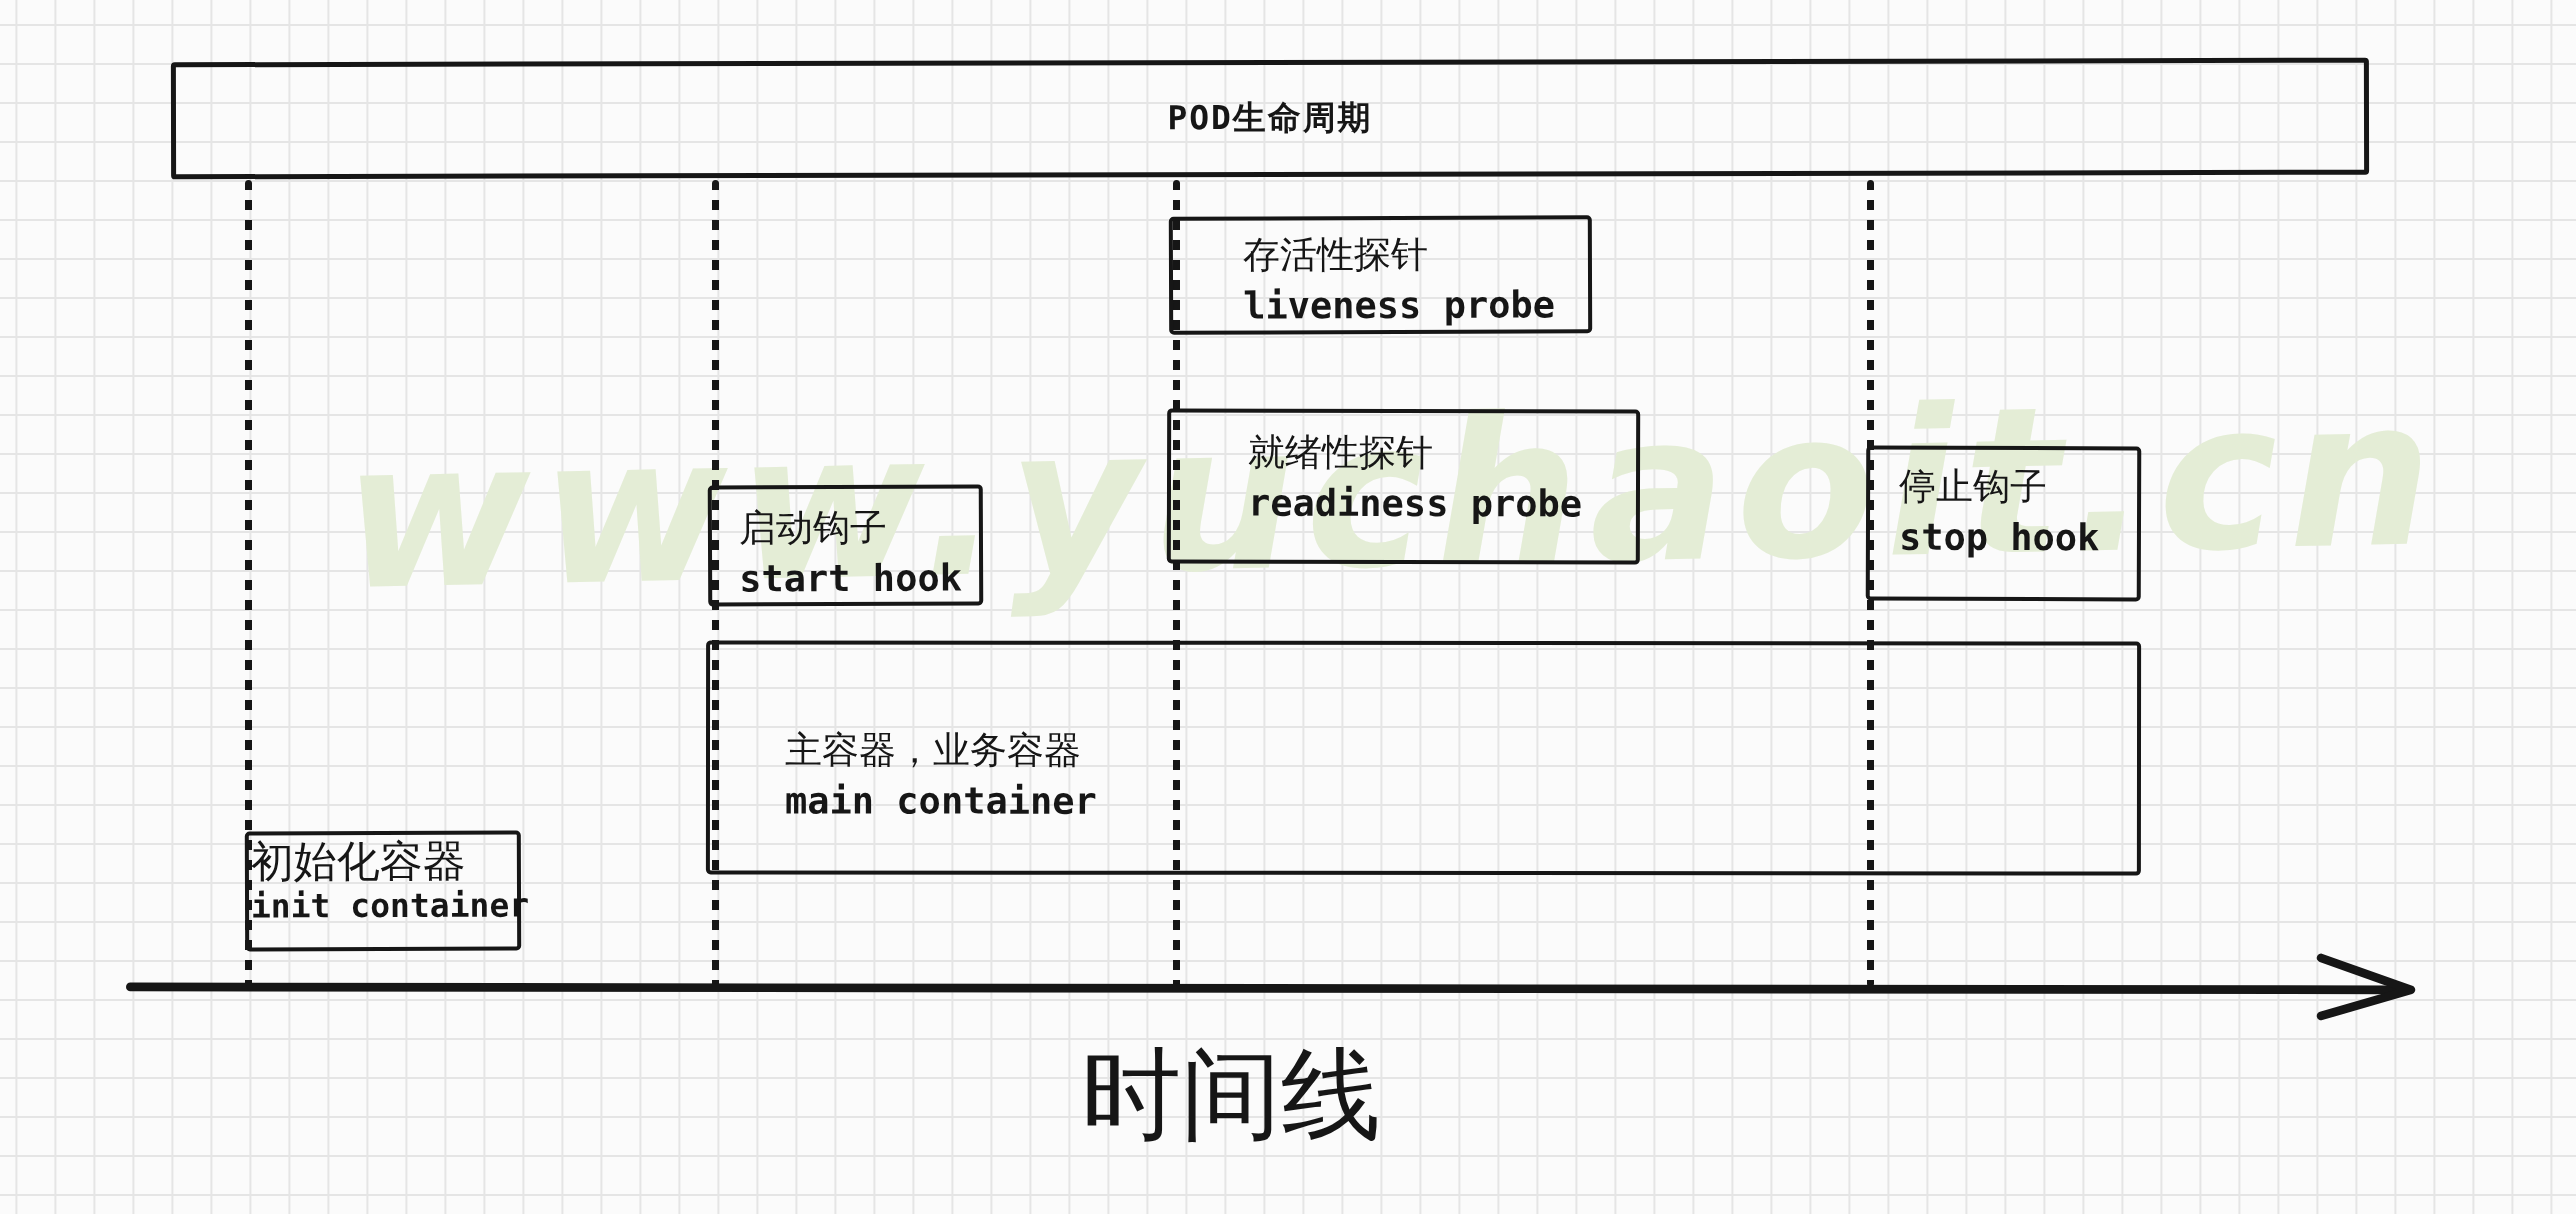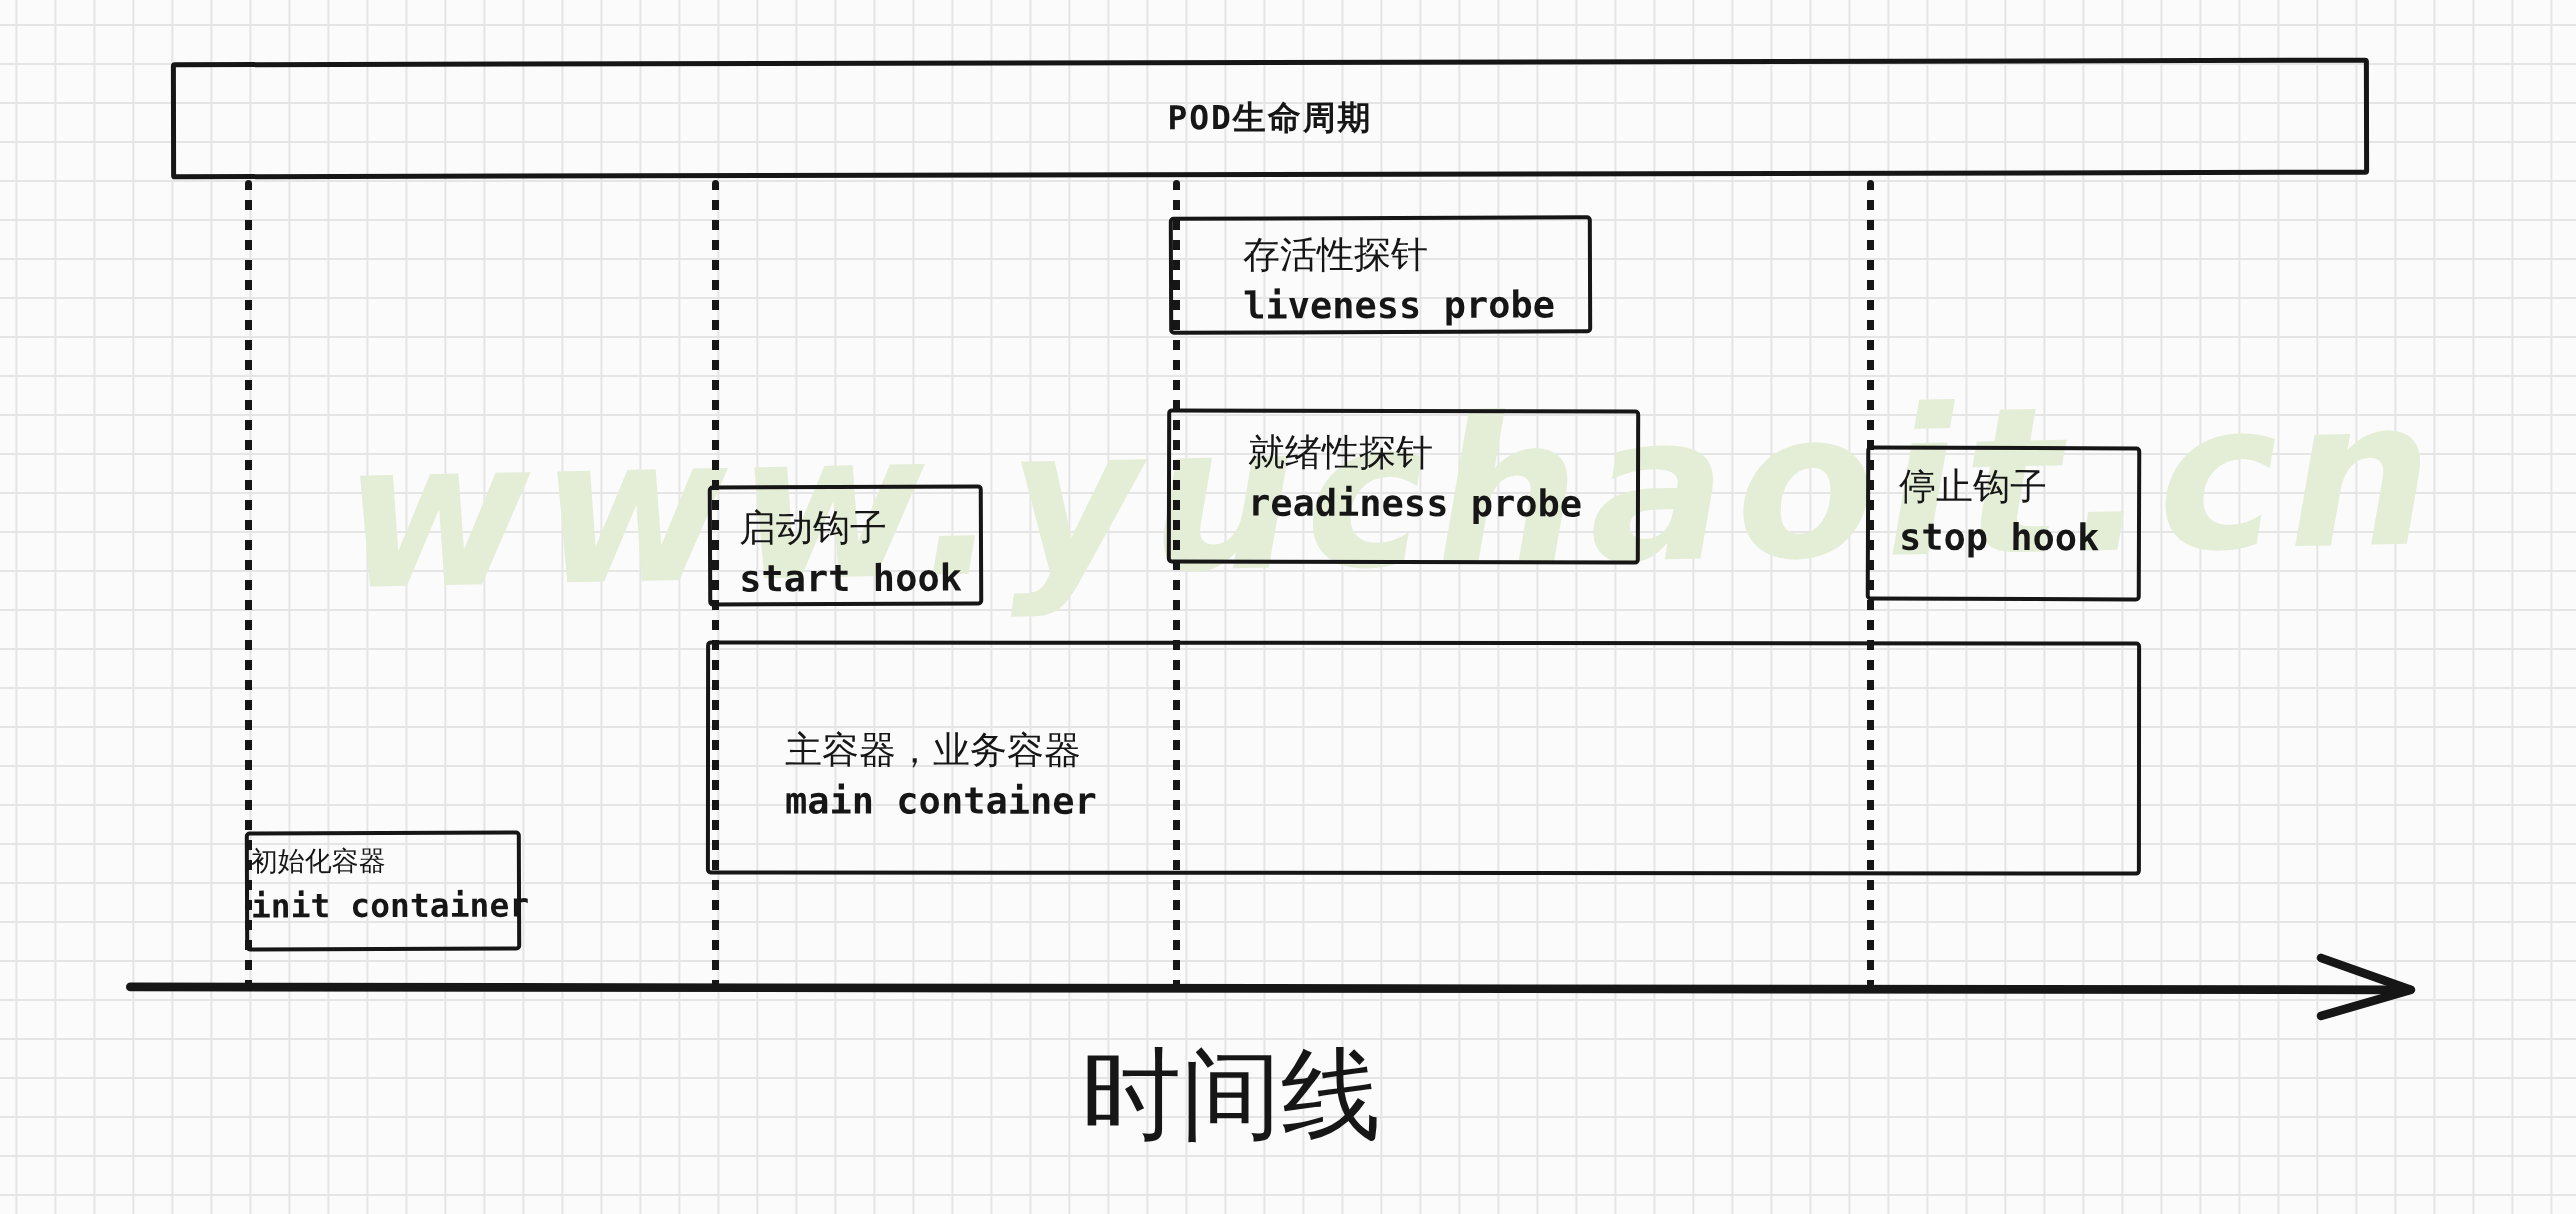--- a/index.html
+++ b/index.html
@@ -63,21 +63,21 @@
   .hbox .en{
     font-family:"DejaVu Sans Mono","Liberation Mono",monospace;
     font-weight:bold;font-size:37px;line-height:52px;white-space:nowrap;
   }
   .box-liveness {left:1169px;top:216px;width:423px;height:118px;padding:9.7px 0 0 70px;transform:rotate(-0.2deg);}
   .box-readiness{left:1167px;top:409px;width:473px;height:155px;padding:15.4px 0 0 77px;transform:rotate(0.15deg);}
   .box-start    {left:708px; top:485px;width:275px;height:121px;padding:13.5px 0 0 27px;transform:rotate(-0.25deg);}
   .box-stop     {left:1866px;top:446px;width:275px;height:155px;padding:11.6px 0 0 29px;transform:rotate(0.2deg);}
   .box-main     {left:706px; top:641px;width:1435px;height:234px;padding:81px 0 0 75px;transform:rotate(0.05deg);}
   .box-init     {left:245px; top:831px;width:276px;height:120px;padding:3.9px 0 0 1.9px;transform:rotate(-0.2deg);}
-  .box-init .zh{font-size:27px;line-height:44px;}
+  .box-init .zh{font-size:43px;line-height:44px;}
   .box-init .en{font-size:33px;line-height:46px;}
   
   .axis-svg{position:absolute;left:0;top:0;}
   .timeline-label{
     position:absolute;left:1081px;top:1039px;width:579px;
     text-align:left;font-size:100px;font-weight:400;line-height:1.1;
     white-space:nowrap;
   }
 </style>
 </head>

